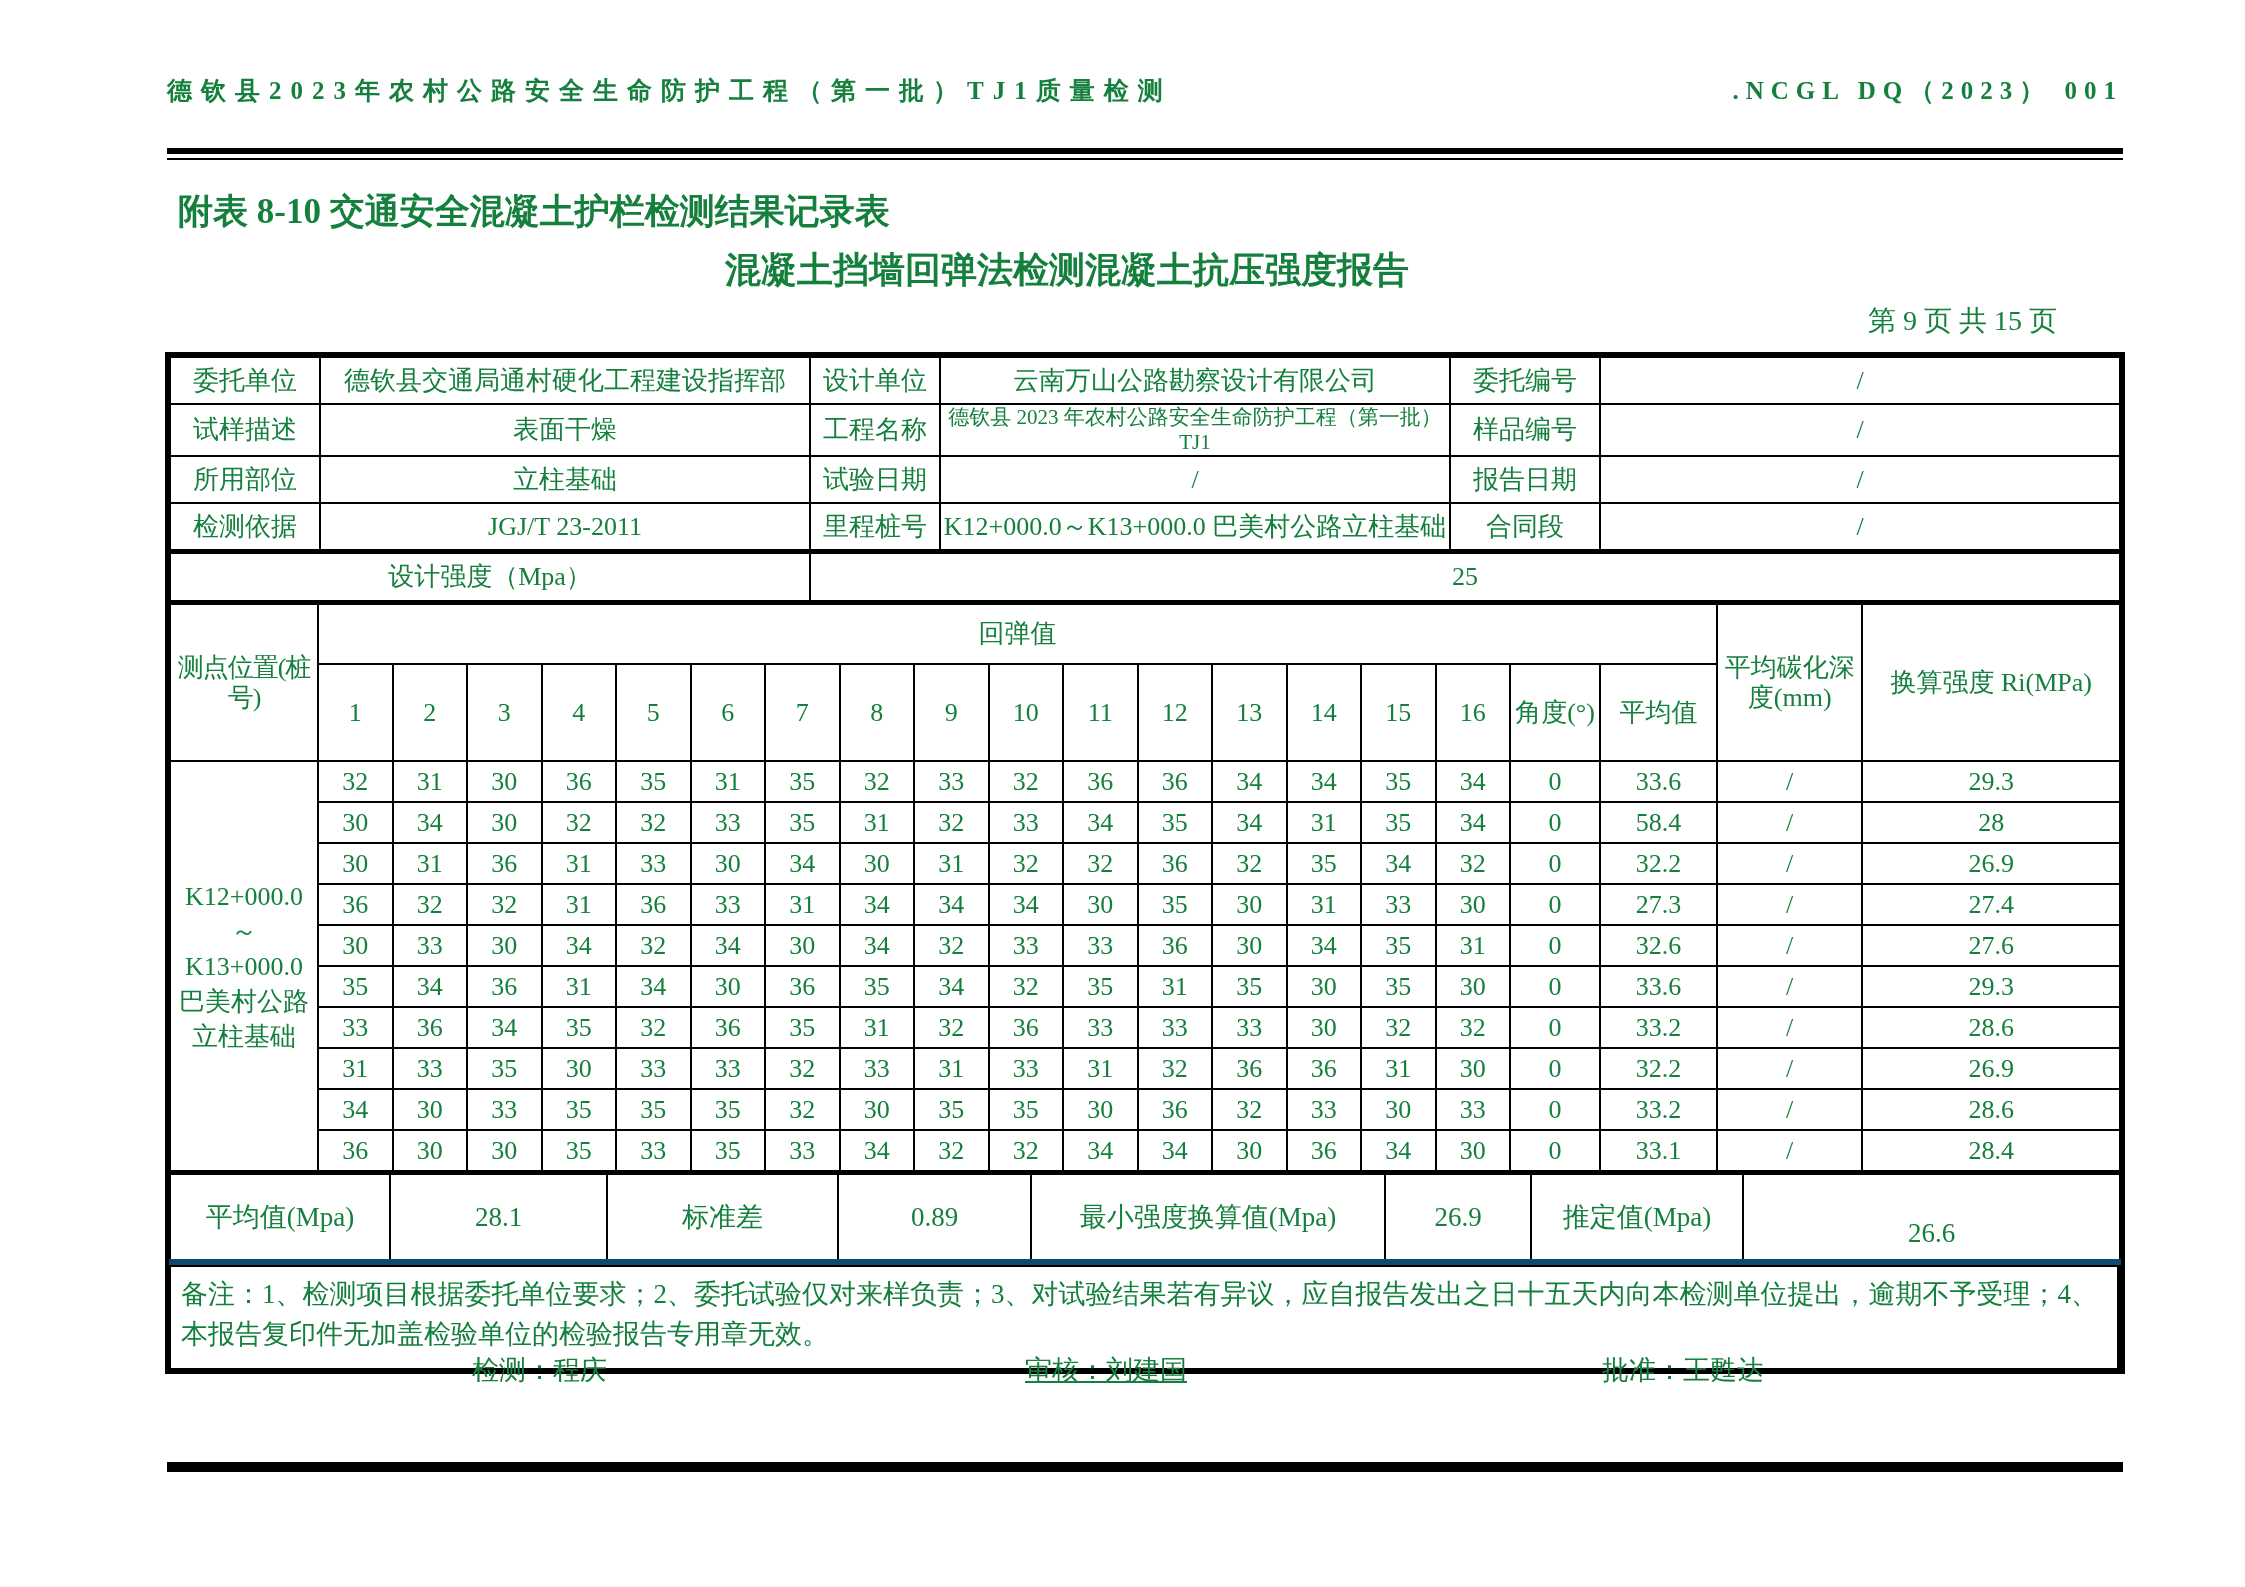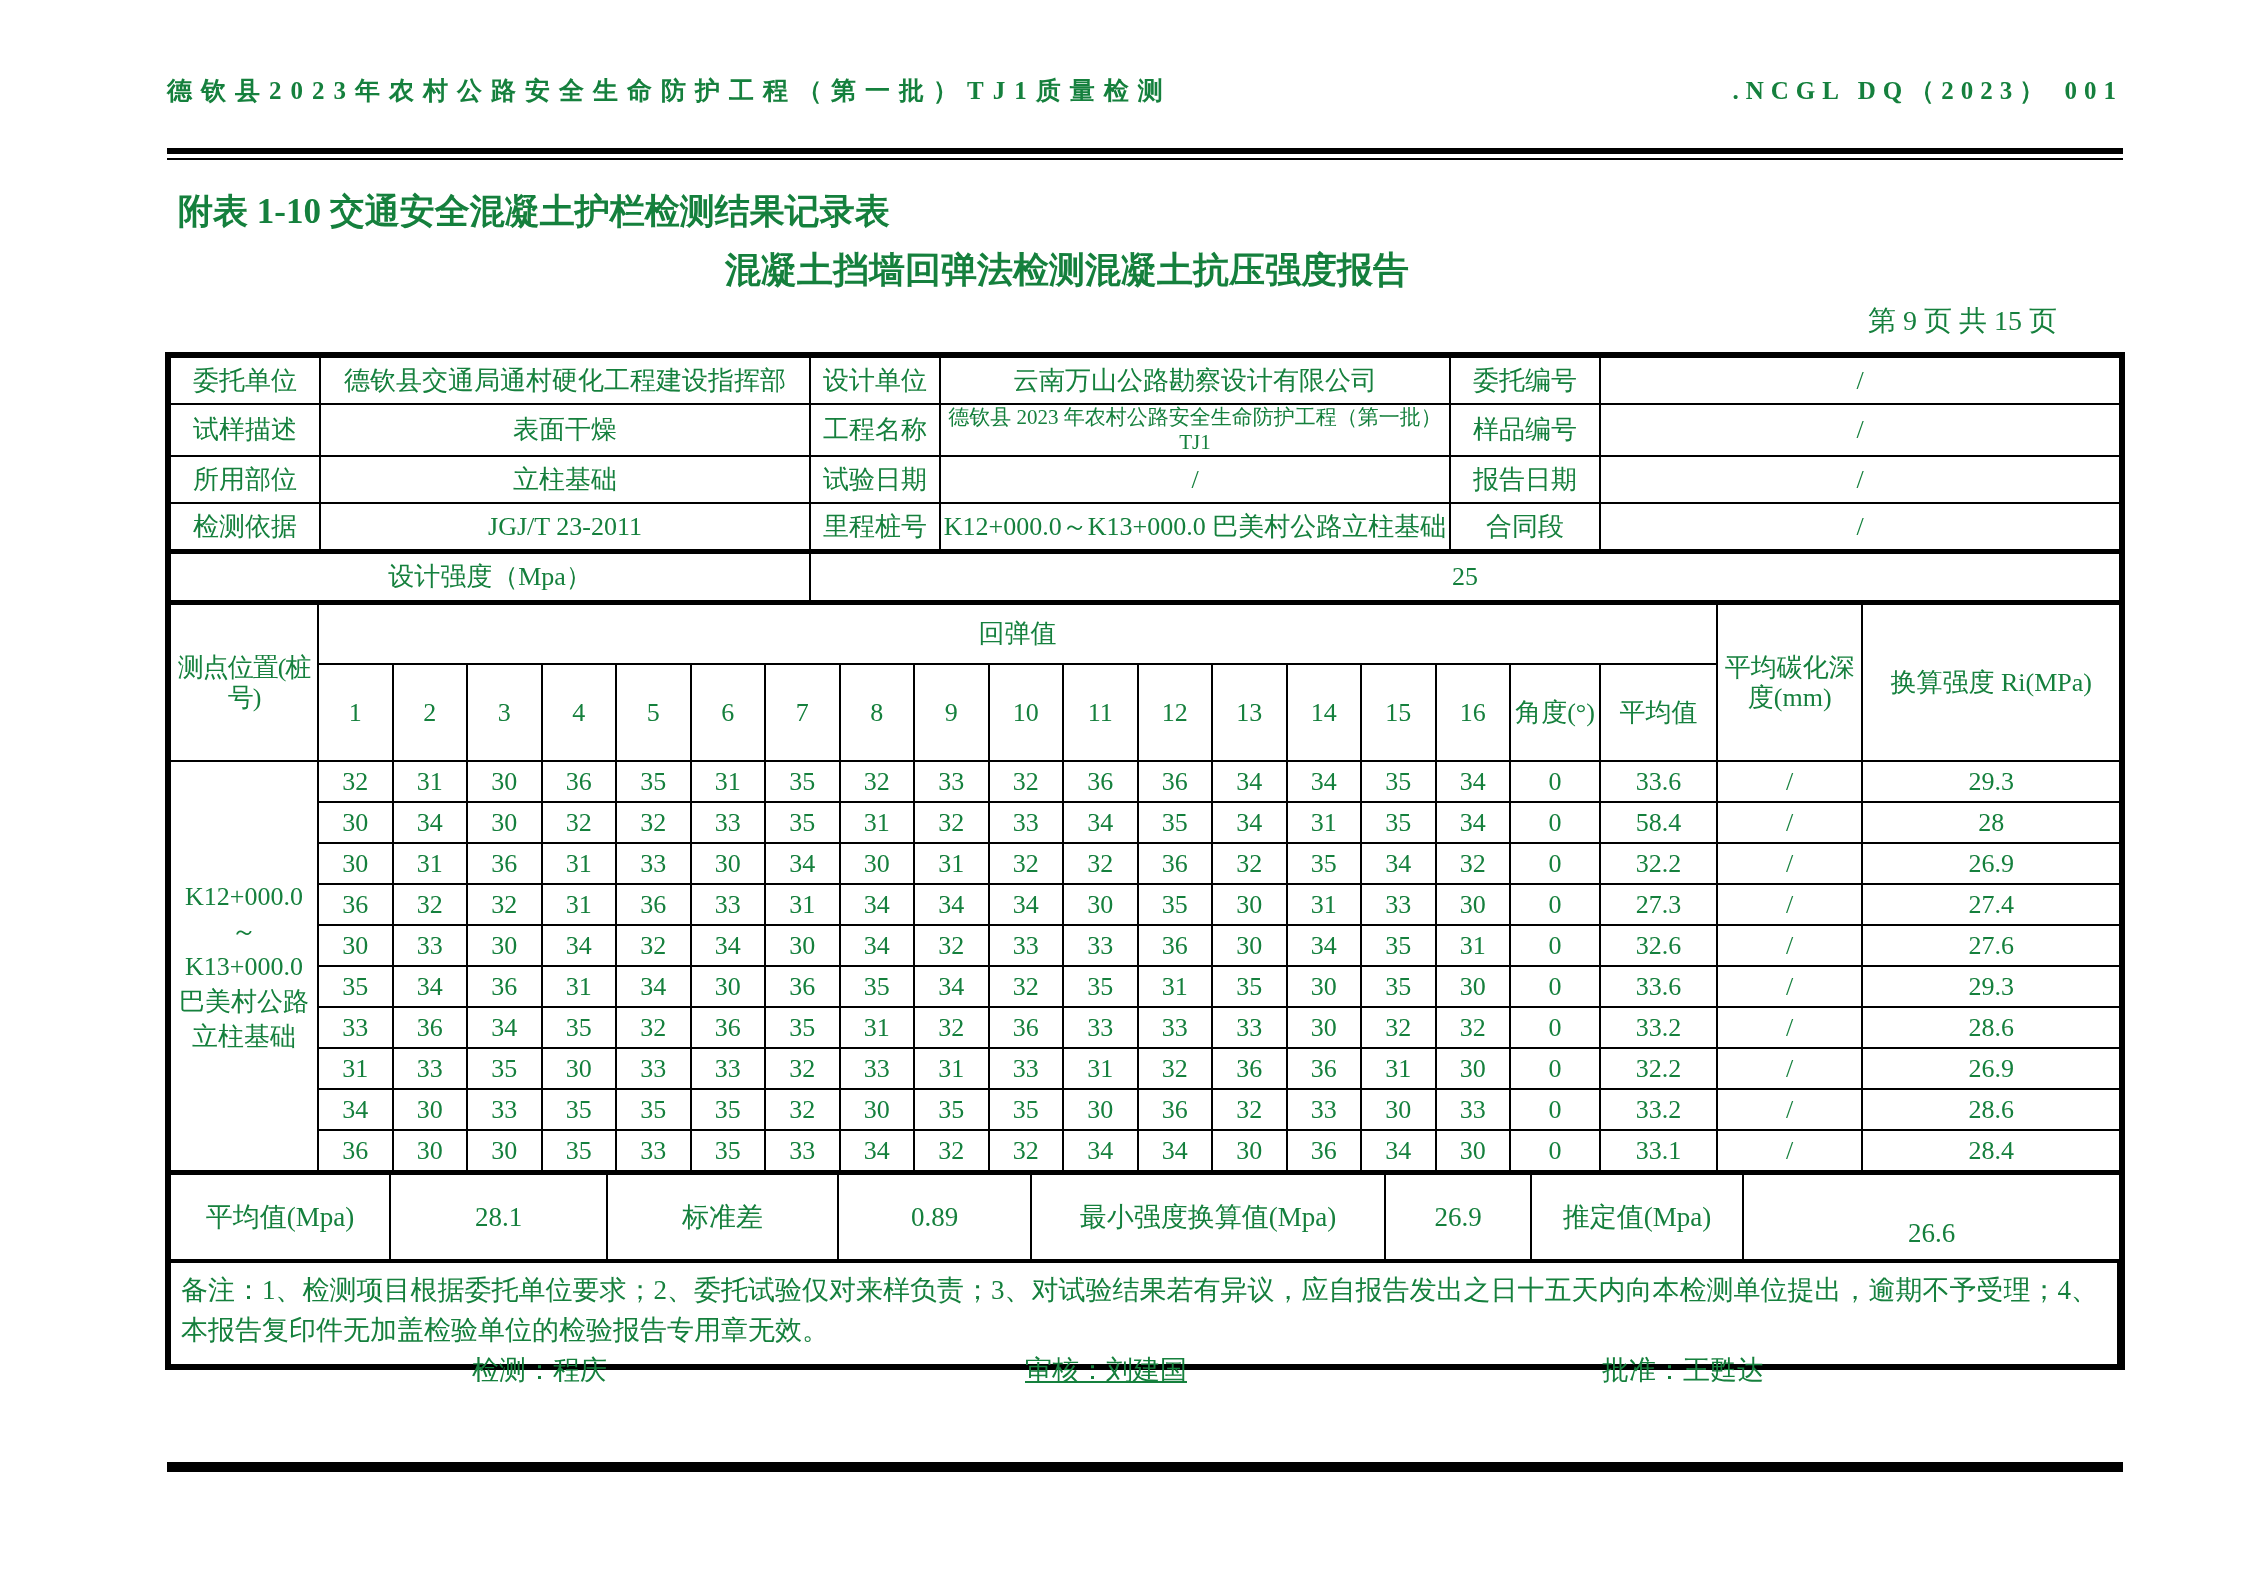--- a/index.html
+++ b/index.html
@@ -50,21 +50,21 @@
   .strength-table{border-bottom:3px solid #000;}
   
   .rebound-table thead th{font-size:26px;}
   .rebound-table .rebound-span{height:58px;}
   .rebound-table .colnum-row th{height:95px;}
   .rebound-table tbody td{height:39px;}
   .pos-header{font-size:24px;letter-spacing:-1px;}
   .pos-cell{font-size:26px;line-height:1.35;padding:0 6px;}
   .carb-header{font-size:26px;}
   
-  .summary-table{border-top:3px solid #000;border-bottom:1px solid #0c4a6e;}
+  .summary-table{border-top:3px solid #000;border-bottom:6px solid #0c4a6e;}
   .summary-table td{height:74px;font-size:27px;}
   .summary-low{vertical-align:bottom;padding-bottom:10px;}
   
   .notes-table td{
     text-align:left;vertical-align:top;
     padding:8px 10px 14px 10px;height:70px;
     font-size:27px;line-height:1.45;
   }
 
   
@@ -88,21 +88,21 @@
 
   <div class="top-header">
     <span class="hl">德钦县2023年农村公路安全生命防护工程（第一批）TJ1质量检测</span>
     <span class="hr">.NCGL DQ（2023） 001</span>
   </div>
   <div class="rules">
     <div class="rule-thick"></div>
     <div class="rule-thin"></div>
   </div>
 
-  <div class="title-attach">附表 1-10 交通安全混凝土护栏检测结果记录表</div>
+  <div class="title-attach">附表 8-10 交通安全混凝土护栏检测结果记录表</div>
   <div class="title-report">混凝土挡墙回弹法检测混凝土抗压强度报告</div>
   <div class="page-ind">第 9 页 共 15 页</div>
 
   <div class="doc">
 
     <table class="info-table">
       <colgroup>
         <col style="width:150px">
           <col style="width:490px">
           <col style="width:130px">

